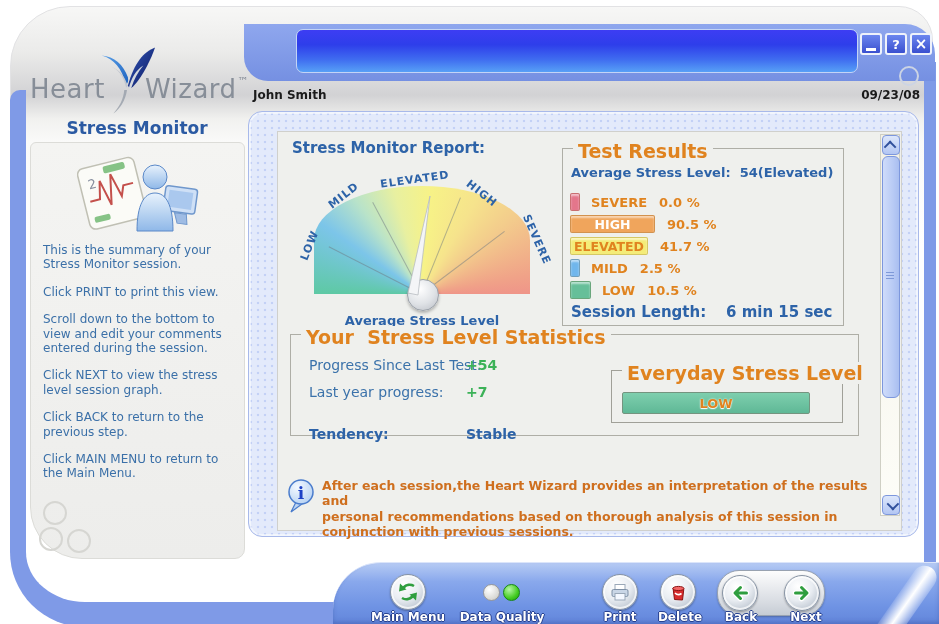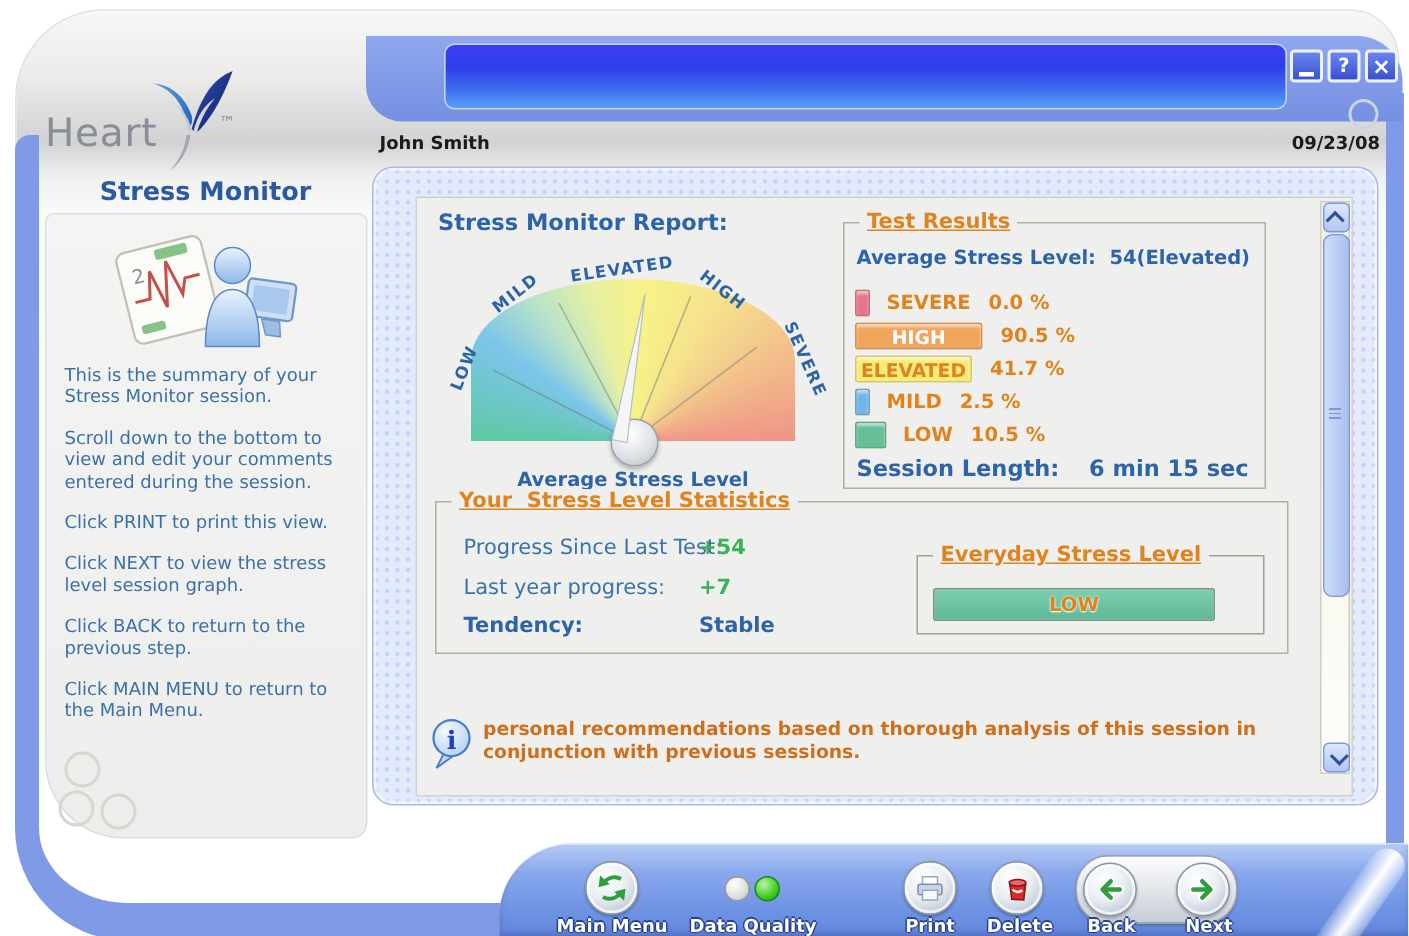--- a/index.html
+++ b/index.html
@@ -79,41 +79,41 @@
   .gl-mild{left:28px;top:14px;transform:rotate(-38deg);}
   .gl-elev{left:82px;top:-2px;transform:rotate(-8deg);}
   .gl-high{left:166px;top:12px;transform:rotate(38deg);}
   .gl-sev{left:212px;top:58px;transform:rotate(66deg);}
   .gauge-caption{position:absolute;left:60px;top:181px;width:168px;text-align:center;
     color:#2d63a8;font-weight:bold;font-size:13px;}
 
   
   .fieldset{position:absolute;border:1px solid #aeaea6;}
   .legend{position:absolute;top:-9px;left:10px;background:#eff0ed;padding:0 5px;
-    color:#e0831f;font-weight:bold;font-size:14px;white-space:pre;text-decoration:underline;}
+    color:#e0831f;font-weight:bold;font-size:19px;white-space:pre;}
 
   .fs-results{left:284px;top:16px;width:280px;height:176px;}
   .avg-line{position:absolute;left:8px;top:16px;font-size:13px;font-weight:bold;color:#2d63a8;white-space:pre;}
   .levels{position:absolute;left:7px;top:42px;width:266px;}
   .level-row{display:flex;align-items:center;height:22px;}
   .level-bar{height:18px;border:1px solid rgba(120,90,40,.25);border-radius:2px;box-sizing:border-box;
     box-shadow:inset 0 2px 2px rgba(255,255,255,.55);position:relative;flex:none;}
   .bar-label{position:absolute;inset:0;display:flex;align-items:center;justify-content:center;
     font-size:12.5px;font-weight:bold;}
   .level-name{margin-left:11px;color:#e0831f;font-weight:bold;font-size:13px;}
   .level-pct{margin-left:12px;color:#e0831f;font-weight:bold;font-size:13px;}
   .session-line{position:absolute;left:8px;top:154px;font-size:15px;font-weight:bold;color:#2d63a8;}
   .session-val{position:absolute;left:155px;top:0;white-space:nowrap;}
 
   .fs-stats{left:12px;top:202px;width:567px;height:100px;}
   .stat-row{position:absolute;left:18px;font-size:14px;color:#3b72aa;}
   .stat-val{position:absolute;left:157px;top:0;font-weight:bold;white-space:nowrap;}
   .val-green{color:#3cb258;}
   .val-blue{color:#2d63a8;}
-  .stat-bold{font-weight:bold;color:#2d63a8;}
+  .stat-bold{font-weight:bold;color:#2d63a8;margin-top:17px;}
 
   .fs-everyday{left:320px;top:35px;width:230px;height:51px;border-color:#a0a098;}
   .everyday-bar{position:absolute;left:10px;top:21px;width:186px;height:20px;
     background:linear-gradient(180deg,#7ecfae,#5fb896);border:1px solid #74947f;border-radius:2px;
     display:flex;align-items:center;justify-content:center;
     color:#e0831f;font-weight:bold;font-size:13px;
     text-shadow:0 1px 1px #fff,0 0 2px #fff;}
 
   
   .note-icon{position:absolute;left:9px;top:346px;}
@@ -195,20 +195,21 @@
               <stop offset="1" stop-color="#1e63c0"></stop>
           </linearGradient>
         </defs>
         <path d="M32 50 C30 62 25 70 17 76 C24 68 28 60 29 50 Z" fill="#9aa1ac" opacity=".85"></path>
         <path d="M31 44 C26 26 18 16 4 12 C18 13 28 22 33 36 Q34 42 31 44 Z" fill="url(#gBlue)"></path>
         <path d="M33 45 C40 20 50 8 63 3 C59 14 51 33 39 46 Q35 50 33 45 Z" fill="url(#gNavy)"></path>
         <path d="M31 47 C28 34 22 27 14 24 C23 27 29 34 32 43 Q33 47 31 47 Z" fill="#c2c7cf"></path>
         <path d="M34 48 C37 36 42 28 50 23 C44 30 40 38 37 47 Q35 51 34 48 Z" fill="#d4d8de"></path>
       </svg>
     </span>
+    <span class="logo-word">Wizard</span>
     <span class="logo-tm">™</span>
   </div>
 
   <div class="abs sidebar-title">Stress Monitor</div>
 
   <div class="abs sidebar-panel">
     <div class="sidebar-illus">
       <svg width="130" height="92" viewBox="0 0 130 92">
         <defs>
           <linearGradient id="pg" x1="0" y1="0" x2="0" y2="1">
@@ -227,22 +228,22 @@
           <rect x="94" y="38" width="32" height="25" rx="3" fill="#cfe0f6" stroke="#6f97cc" stroke-width="1.5"></rect>
           <rect x="98" y="42" width="24" height="17" fill="#aac8ee"></rect>
           <path d="M106 64 l4 10 h10 l-2 -10 Z" fill="#9fbce4" stroke="#6f97cc"></path>
         </g>
         <circle cx="86" cy="28" r="12" fill="url(#pg)" stroke="#5a88c8"></circle>
         <path d="M68 82 C68 56 75 44 86 44 C97 44 104 56 104 82 Z" fill="url(#pg)" stroke="#5a88c8"></path>
       </svg>
     </div>
     <div class="sidebar-text" id="sidebar-paragraphs">
         <p>This is the summary of your Stress Monitor session.</p>
+        <p>Click PRINT to print this view.</p>
         <p>Scroll down to the bottom to view and edit your comments entered during the session.</p>
-        <p>Click PRINT to print this view.</p>
         <p>Click NEXT to view the stress level session graph.</p>
         <p>Click BACK to return to the previous step.</p>
         <p>Click MAIN MENU to return to the Main Menu.</p>
       </div>
     <div class="ring" style="left:12px;top:358px;"></div>
     <div class="ring" style="left:8px;top:384px;"></div>
     <div class="ring" style="left:36px;top:386px;"></div>
   </div>
 
   <div class="abs user-name">John Smith</div>
@@ -328,20 +329,21 @@
               <stop offset="0" stop-color="#f4f9ff"></stop>
                 <stop offset="1" stop-color="#b4d0f2"></stop>
             </radialGradient>
           </defs>
           <path d="M9 24 L4 34 L15 26 Z" fill="#bcd4f2" stroke="#4a7ccc" stroke-width="1.2"></path>
           <circle cx="14" cy="14" r="12" fill="url(#ig)" stroke="#4a7ccc" stroke-width="1.5"></circle>
           <text x="14" y="21" text-anchor="middle" font-family="DejaVu Serif, serif" font-weight="bold" font-size="17" fill="#1d41c6">i</text>
         </svg>
       </div>
       <div class="note-text">
+        <div>After each session,the Heart Wizard provides an interpretation of the results and</div>
         <div>personal recommendations based on thorough analysis of this session in</div>
         <div>conjunction with previous sessions.</div>
       </div>
 
       <div class="scrollbar">
         <div class="sb-btn sb-up">
             <span class="chev up"></span>
           </div>
         <div class="sb-thumb">
             <div class="sb-grip"></div>

